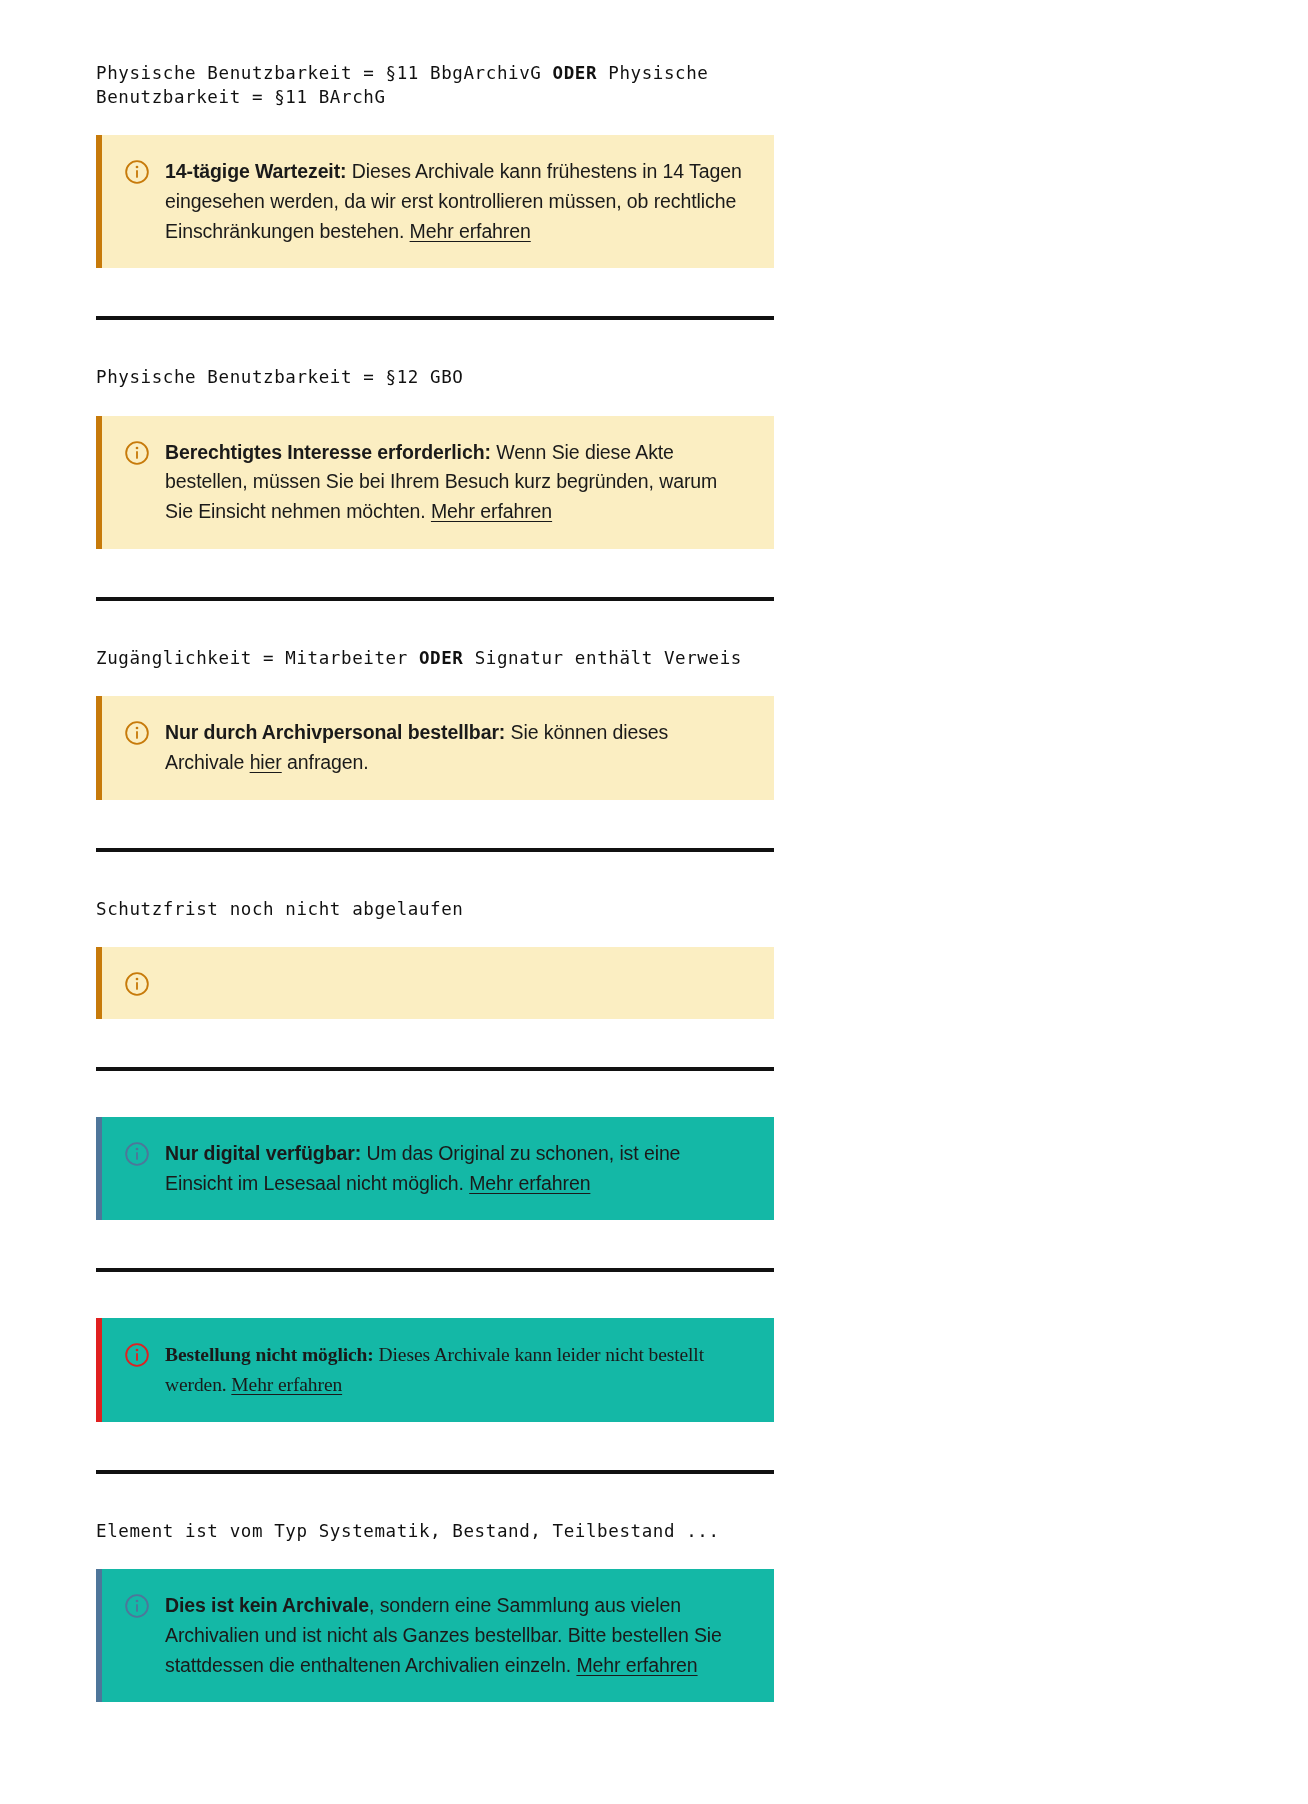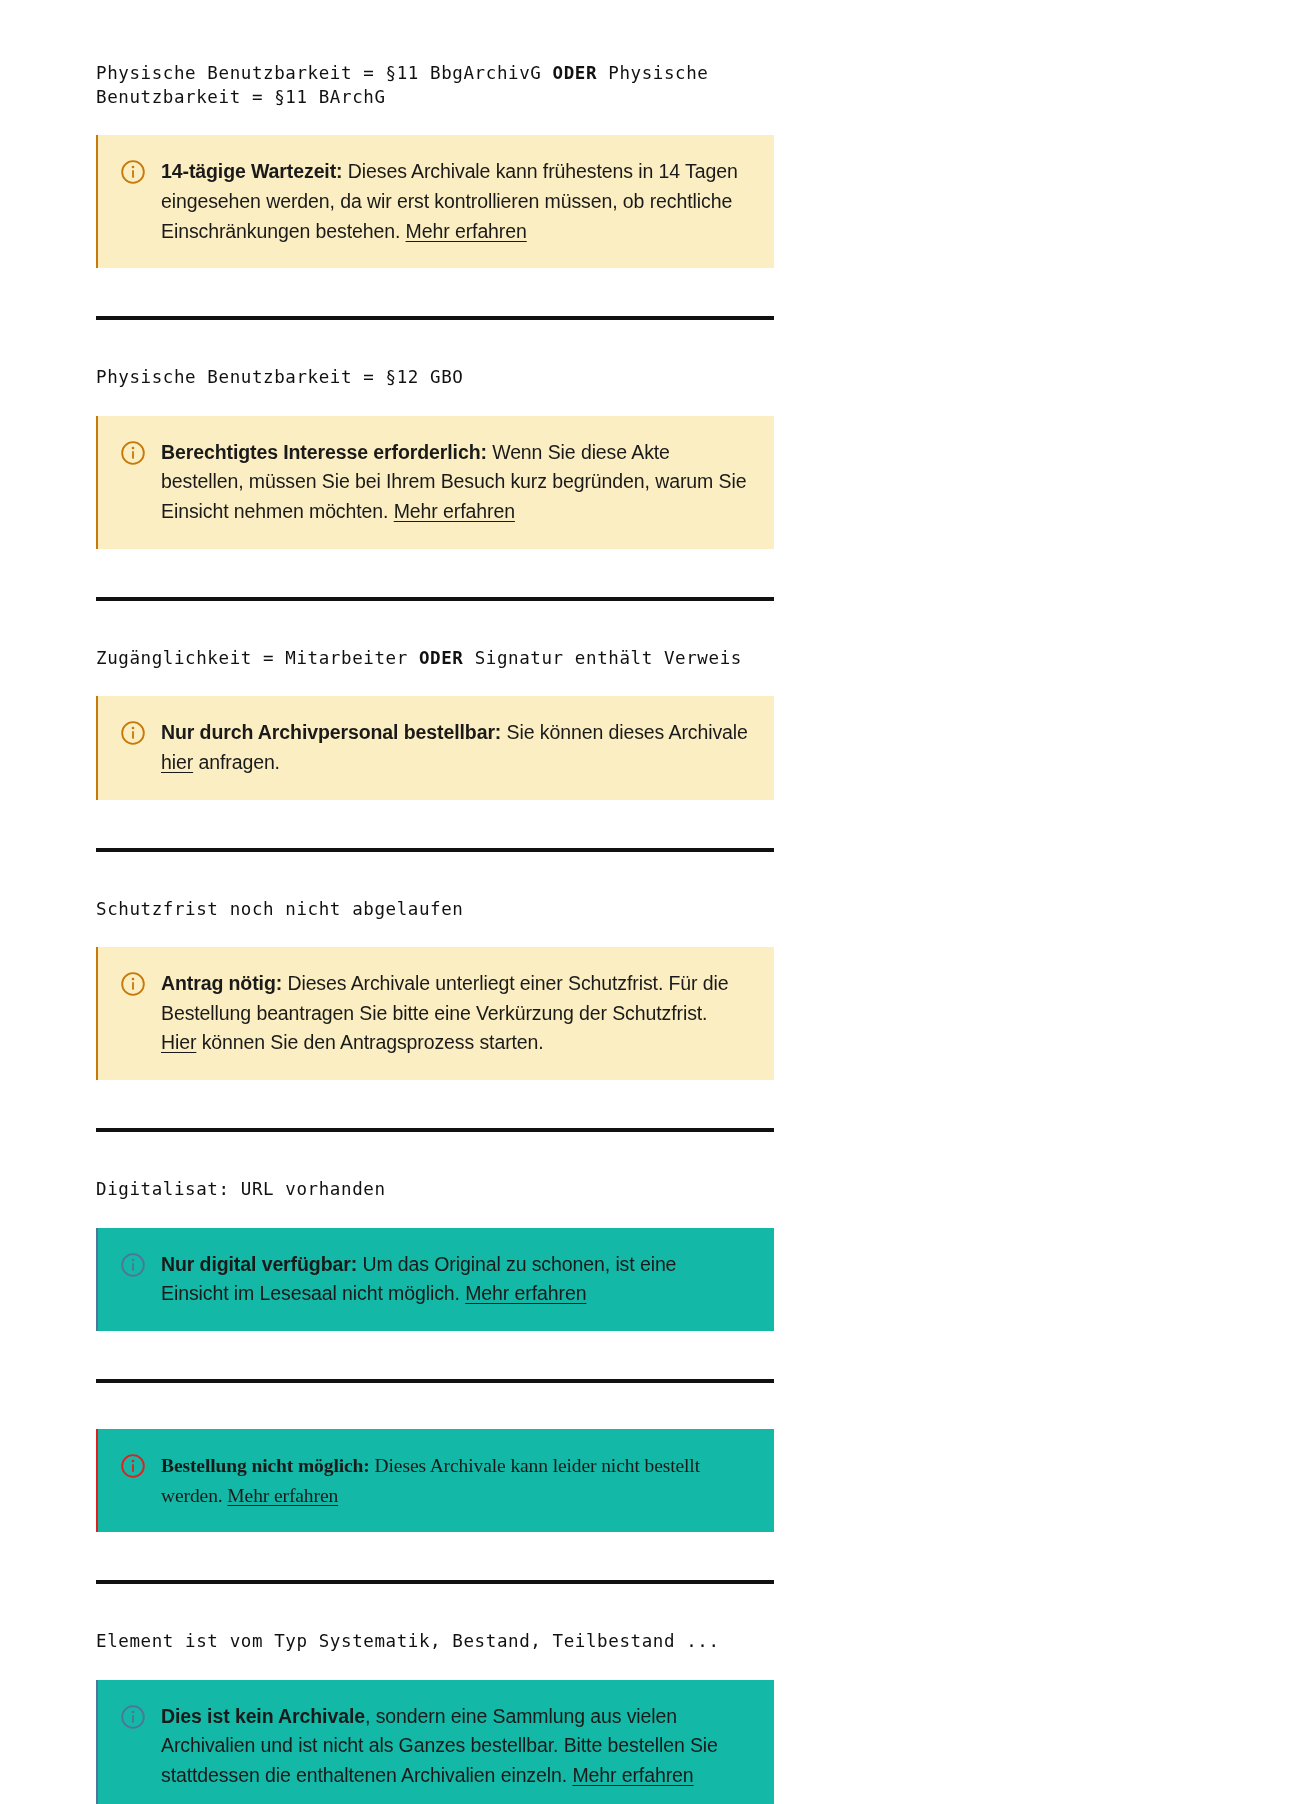--- a/index.html
+++ b/index.html
@@ -34,21 +34,21 @@
     margin: 0 0 26px 0;
     white-space: pre-wrap;
   }
   .rule-line .op {
     font-weight: 700;
   }
   .callout {
     display: flex;
     align-items: flex-start;
     gap: 15px;
-    border-left: 2px solid #4d7c0f;
+    border-left: 6px solid #4d7c0f;
     background: #fbeec2;
     padding: 22px 26px 22px 22px;
   }
   .callout.warn {
     border-left-color: #c77a0a;
     background: #fbeec2;
   }
   .callout.info {
     border-left-color: #4e769a;
     background: #14b8a6;
@@ -128,26 +128,24 @@
     </div>
     <hr class="divider">
     <div class="block">
       <div class="rule-line"><span>Schutzfrist noch nicht abgelaufen</span></div>
       <div class="callout warn">
         <svg viewBox="0 0 24 24" class="callout-icon">
           <circle cx="12" cy="12" r="10" fill="none" stroke="#c77a0a" stroke-width="1.7"></circle>
           <circle cx="12" cy="7.4" r="1.25" fill="#c77a0a"></circle>
           <rect x="11.15" y="10.2" width="1.7" height="7.2" rx="0.8" fill="#c77a0a"></rect>
         </svg>
-        <div class="callout-text"><b>Antrag nötig:</b><span> Dieses Archivale unterliegt einer Schutzfrist. Für die Bestellung beantragen Sie bitte eine Verkürzung der Schutzfrist. </span><span class="lnk">Hier</span><span> können Sie den Antragsprozess starten.</span></div>
       </div>
     </div>
     <hr class="divider">
     <div class="block">
-      <div class="rule-line"><span>Digitalisat: URL vorhanden</span></div>
       <div class="callout info">
         <svg viewBox="0 0 24 24" class="callout-icon">
           <circle cx="12" cy="12" r="10" fill="none" stroke="#4e769a" stroke-width="1.7"></circle>
           <circle cx="12" cy="7.4" r="1.25" fill="#4e769a"></circle>
           <rect x="11.15" y="10.2" width="1.7" height="7.2" rx="0.8" fill="#4e769a"></rect>
         </svg>
         <div class="callout-text"><b>Nur digital verfügbar:</b><span> Um das Original zu schonen, ist eine Einsicht im Lesesaal nicht möglich. </span><span class="lnk">Mehr erfahren</span></div>
       </div>
     </div>
     <hr class="divider">

